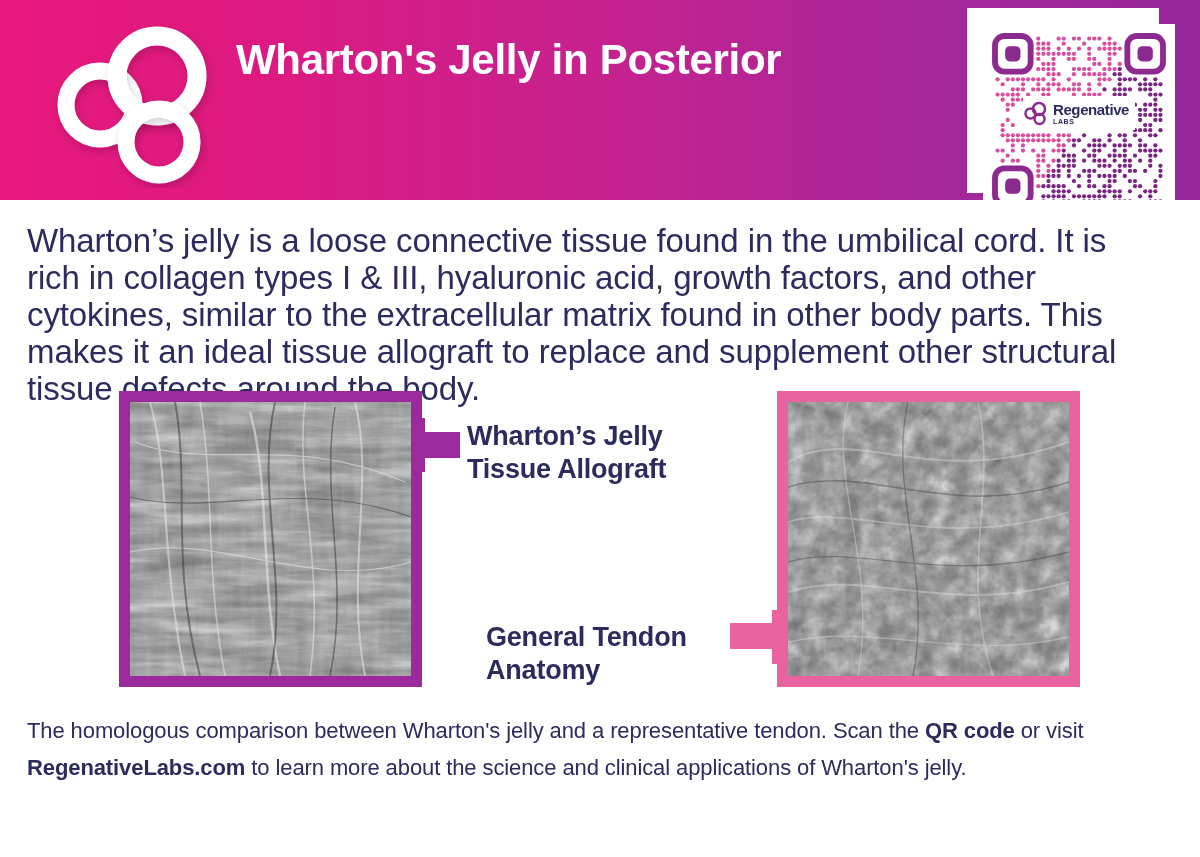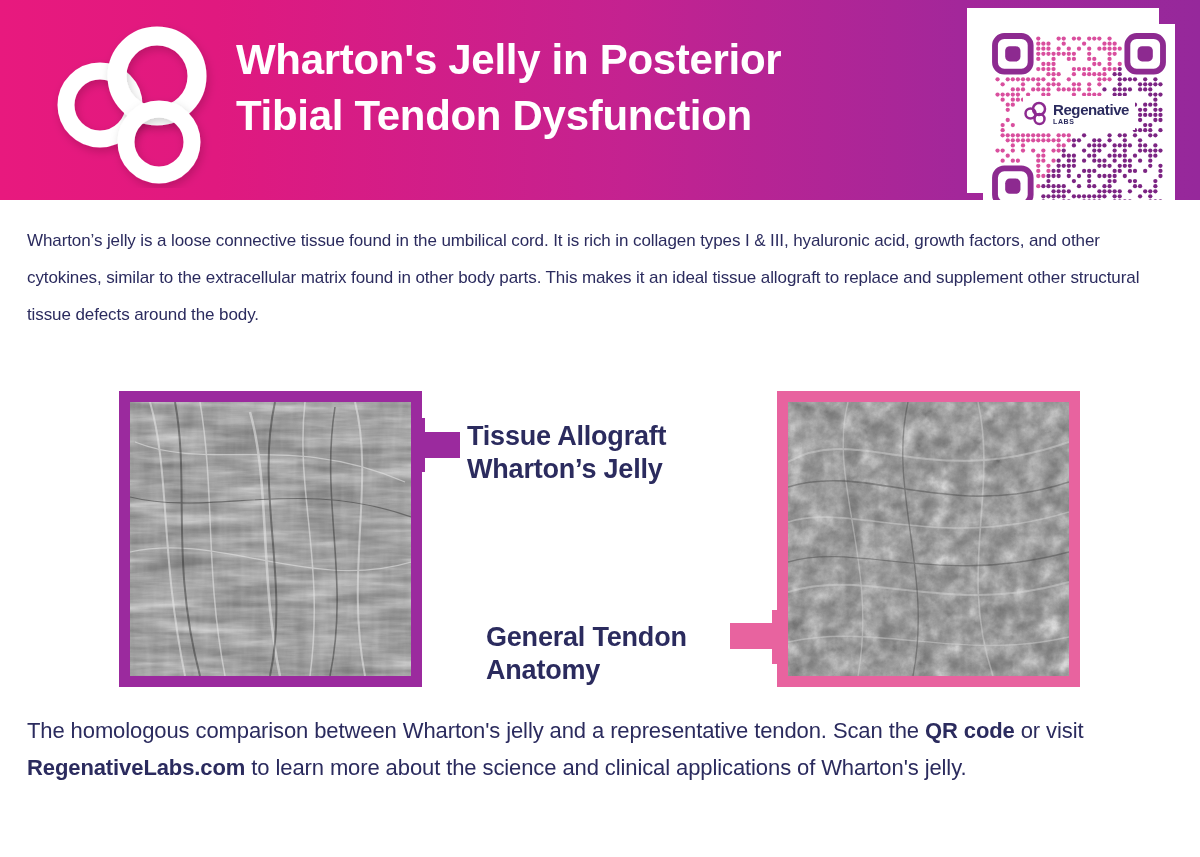--- a/index.html
+++ b/index.html
@@ -94,21 +94,21 @@
     margin-top: 1px;
   }
 
   
   .intro-text {
     position: absolute;
     left: 27px;
     top: 222px;
     width: 1120px;
     color: #2b2b5e;
-    font-size: 17px;
+    font-size: 33px;
     line-height: 37px;
     font-weight: 400;
     letter-spacing: -0.1px;
   }
 
   
   .figure-area {
     position: absolute;
     left: 0;
     top: 380px;
@@ -231,21 +231,20 @@
         <circle cx="105" cy="56" r="40" fill="none" stroke="#ffffff" stroke-width="19"></circle>
       </g>
       <g filter="url(#ringshadow)">
         <circle cx="107" cy="122" r="33" fill="none" stroke="#ffffff" stroke-width="17"></circle>
       </g>
     </svg>
   </div>
 
   <div class="header-title">
     <span class="tline">Wharton's Jelly in Posterior</span>
-    <span class="tline">Tibial Tendon Dysfunction</span>
   </div>
 
   <div class="qr-card">
     <div class="qr-inner">
       <svg id="qrsvg" width="192" height="185" viewBox="0 0 192 185" xmlns="http://www.w3.org/2000/svg">
         <rect x="0" y="0" width="192" height="185" fill="#ffffff"></rect>
         <g id="qrdots">
             <circle cx="55.27" cy="14.55" r="2.14" fill="#d94f9e"></circle>
             <circle cx="75.64" cy="14.55" r="2.14" fill="#d94f9e"></circle>
             <circle cx="80.73" cy="14.55" r="2.14" fill="#d94f9e"></circle>
@@ -727,22 +726,22 @@
         <path d="M205 5 C190 100 220 175 200 274" stroke-width="1.6"></path>
         <path d="M0 95 C80 115 170 75 281 115" stroke-width="1.2"></path>
       </g>
     </svg>
   </div>
 
   <div class="conn conn-left-bar"></div>
   <div class="conn conn-left-stem"></div>
 
   <div class="fig-label label-left">
+    <span class="lline">Wharton’s Jelly</span>
     <span class="lline">Tissue Allograft</span>
-    <span class="lline">Wharton’s Jelly</span>
   </div>
 
   <div class="fig fig-right">
     <svg class="fig-img" viewBox="0 0 281 274" preserveAspectRatio="none">
       <defs>
         <filter id="fibTexR">
           <feTurbulence type="fractalNoise" baseFrequency="0.055" numOctaves="5" seed="3" result="t"></feTurbulence>
           <feColorMatrix in="t" type="saturate" values="0"></feColorMatrix>
           <feComponentTransfer>
             <feFuncR type="linear" slope="1.35" intercept="-0.08"></feFuncR>

